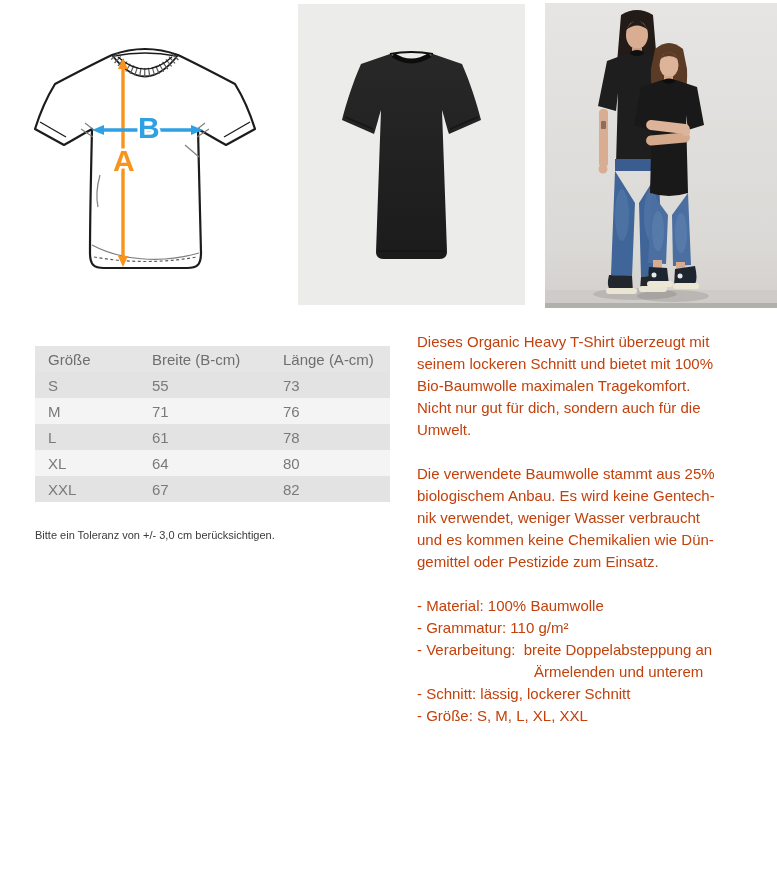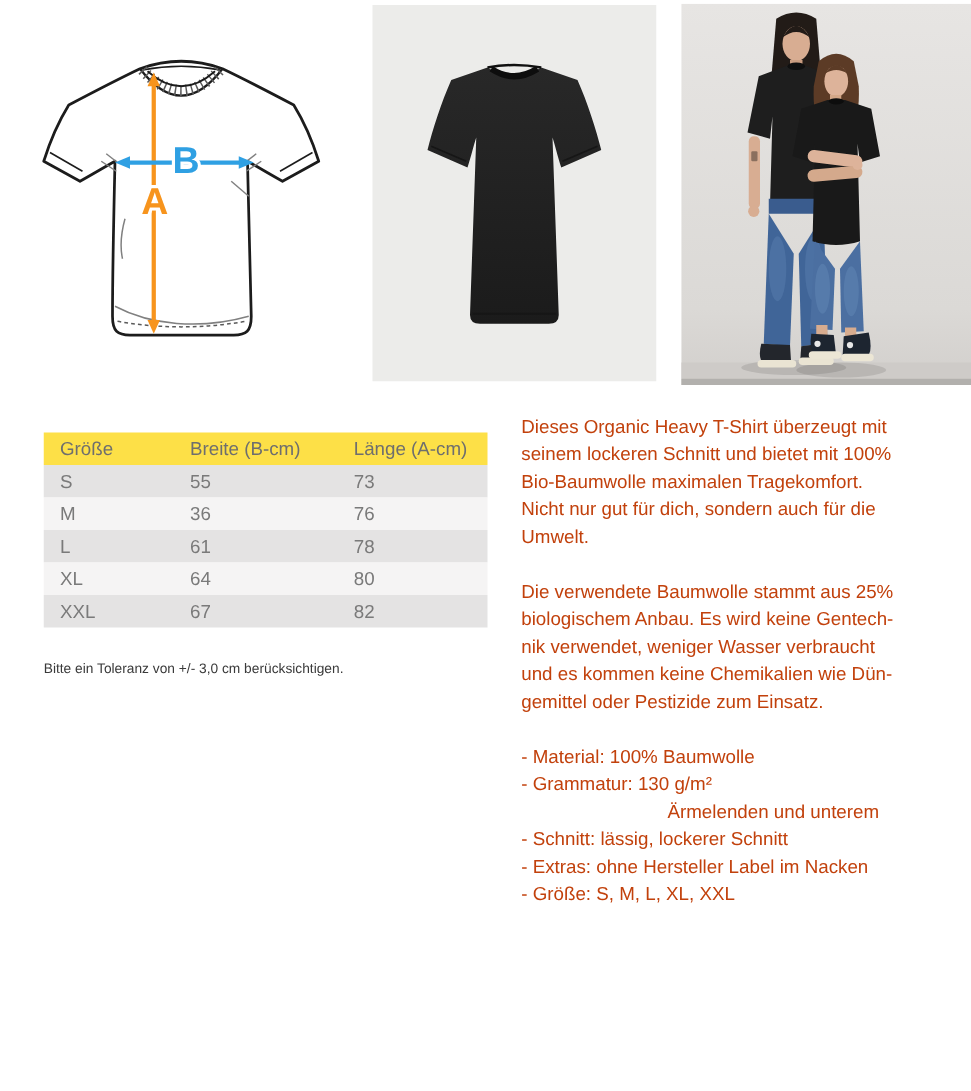--- a/index.html
+++ b/index.html
@@ -18,21 +18,21 @@
   .label-a{fill:var(--arrow-a,#F7941D);}
   .label-b{fill:var(--arrow-b,#2FA0E3);}
   .arrow-a{stroke:var(--arrow-a,#F7941D);}
   .arrow-b{stroke:var(--arrow-b,#2FA0E3);}
   .head-a{fill:var(--arrow-a,#F7941D);}
   .head-b{fill:var(--arrow-b,#2FA0E3);}
   
   .size-table{position:absolute;left:35px;top:346px;width:355px;}
   .trow{display:grid;grid-template-columns:104px 131px 120px;height:26px;align-items:center;}
   .tcell{padding-left:13px;font-size:15px;color:#7a7a7a;white-space:nowrap;}
-  .thead{background:#fde047;}
+  .thead{background:#e5e5e5;}
   .thead .tcell{color:#6e6e6e;}
   .r-dark{background:#e4e3e3;}
   .r-light{background:#f5f4f4;}
   
   .tolerance{position:absolute;left:35px;top:529px;font-size:11px;color:#3a3a3a;white-space:nowrap;}
   
   .desc{position:absolute;left:417px;top:331px;width:352px;font-size:15px;line-height:22px;color:#c2410c;}
   .desc p{margin:0 0 22px 0;white-space:pre-line;}
   .spec-line{line-height:22px;white-space:pre-wrap;}
   .spec-line.indent{padding-left:117px;}
@@ -176,21 +176,21 @@
         <div class="tcell">Breite (B-cm)</div>
         <div class="tcell">Länge (A-cm)</div>
       </div>
       <div class="trow r-dark">
         <div class="tcell">S</div>
         <div class="tcell">55</div>
         <div class="tcell">73</div>
       </div>
       <div class="trow r-light">
         <div class="tcell">M</div>
-        <div class="tcell">36</div>
+        <div class="tcell">71</div>
         <div class="tcell">76</div>
       </div>
       <div class="trow r-dark">
         <div class="tcell">L</div>
         <div class="tcell">61</div>
         <div class="tcell">78</div>
       </div>
       <div class="trow r-light">
         <div class="tcell">XL</div>
         <div class="tcell">64</div>
@@ -211,21 +211,21 @@
 Bio-Baumwolle maximalen Tragekomfort.
 Nicht nur gut für dich, sondern auch für die
 Umwelt.</p>
     <p>Die verwendete Baumwolle stammt aus 25%
 biologischem Anbau. Es wird keine Gentech-
 nik verwendet, weniger Wasser verbraucht
 und es kommen keine Chemikalien wie Dün-
 gemittel oder Pestizide zum Einsatz.</p>
     <div class="spec-list">
         <div class="spec-line">- Material: 100% Baumwolle</div>
-        <div class="spec-line">- Grammatur: 130 g/m²</div>
+        <div class="spec-line">- Grammatur: 110 g/m²</div>
+        <div class="spec-line">- Verarbeitung:  breite Doppelabsteppung an</div>
         <div class="spec-line indent">Ärmelenden und unterem</div>
         <div class="spec-line">- Schnitt: lässig, lockerer Schnitt</div>
-        <div class="spec-line">- Extras: ohne Hersteller Label im Nacken</div>
         <div class="spec-line">- Größe: S, M, L, XL, XXL</div>
       </div>
   </div>
 
 </div>
 
 </body></html>

